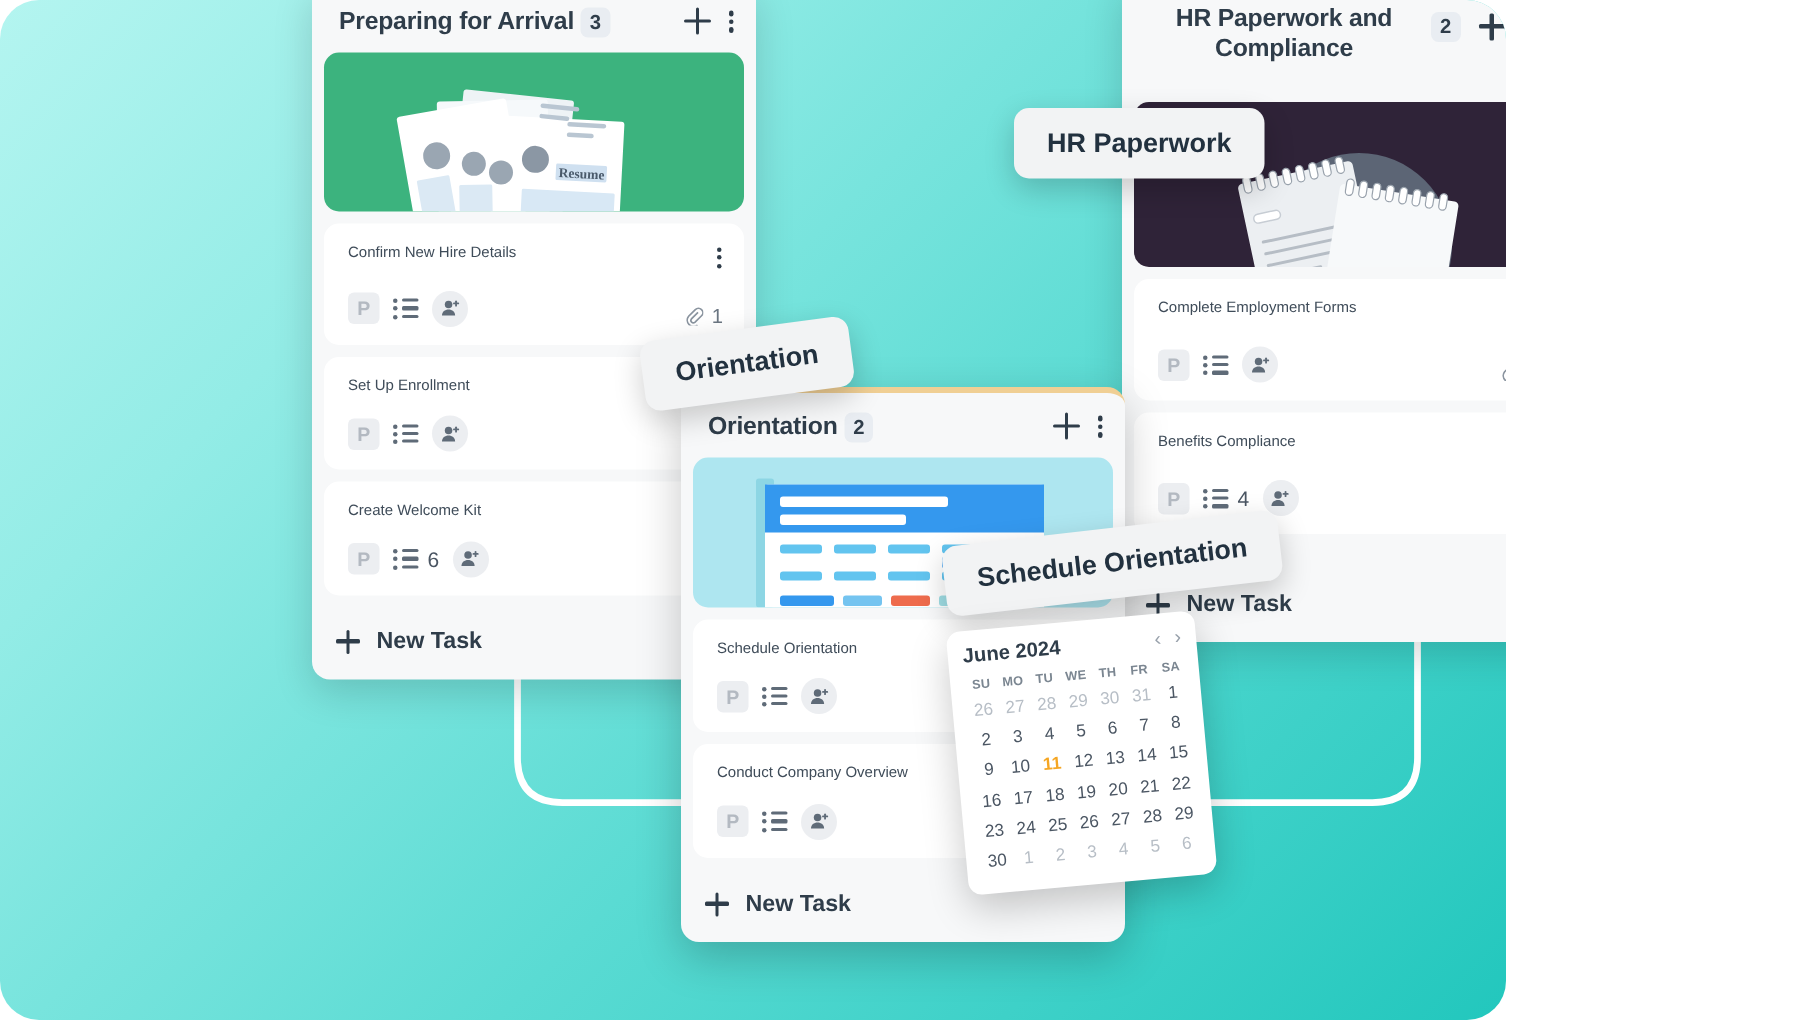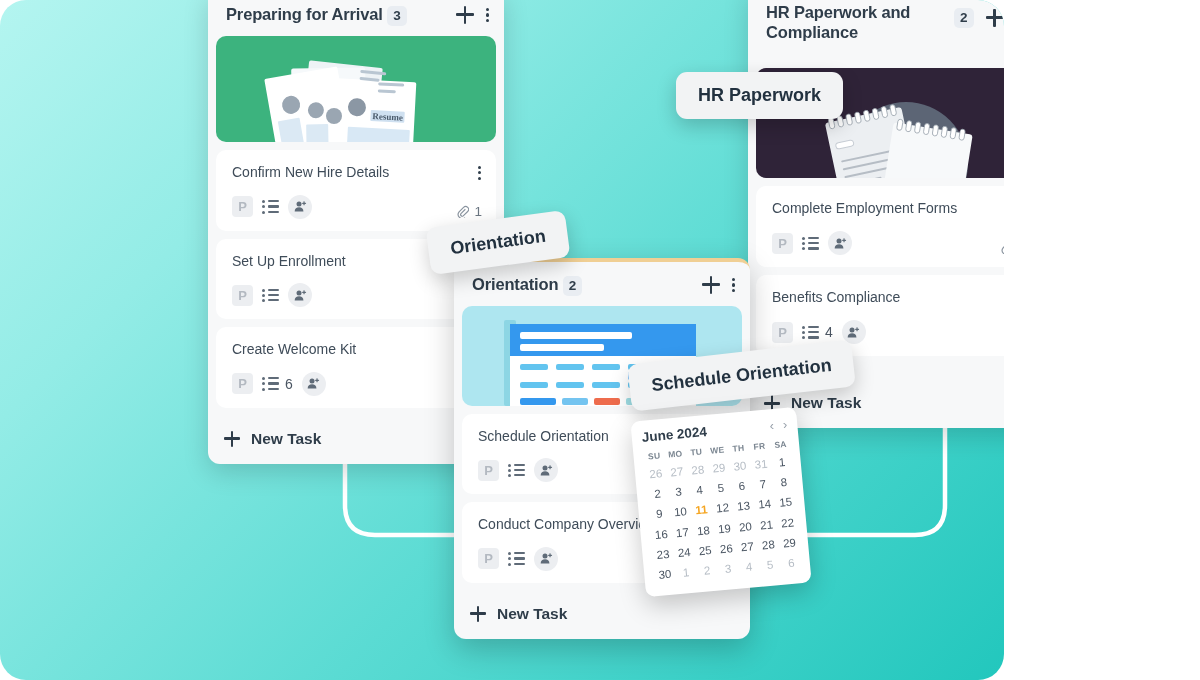--- a/index.html
+++ b/index.html
@@ -64,21 +64,21 @@
 
   
   .card {
     background: #ffffff; border-radius: 10px;
     padding: 14px 14px 12px 16px;
     margin-bottom: 8px;
     position: relative;
   }
   .card-title-row { display: flex; align-items: flex-start; gap: 8px; }
   .card-title {
-    font-size: 14px; color: #3f4c59; font-weight: 400;
+    font-size: 10px; color: #3f4c59; font-weight: 400;
     line-height: 1.25; flex: 1 1 auto; white-space: nowrap;
   }
   .card-meta { display: flex; align-items: center; gap: 9px; margin-top: 13px; }
   .chip-p {
     width: 21px; height: 21px; border-radius: 4px; background: #eceef1;
     color: #b3b9c1; font-size: 13px; font-weight: 600;
     display: flex; align-items: center; justify-content: center;
     line-height: 1;
   }
   .list-icon { width: 17px; height: 14px; position: relative; display: inline-block; }
@@ -289,21 +289,21 @@
     </div>
 
     <div class="newtask">
       <span class="plus-icon"></span>
       <span>New Task</span>
     </div>
   </div>
 
   <div class="panel" id="col-1" style="left:748px; top:-12px; width:300px; border-radius:0 0 12px 12px;">
     <div class="panel-head" style="padding-top:14px; align-items:flex-start;">
-      <div class="panel-title" style="max-width:180px;">
+      <div class="panel-title" style="max-width:180px;text-align:center;">
         <span>HR Paperwork and Compliance</span>
       </div>
       <div class="head-actions" style="margin-top:6px;">
         <span class="count-badge">2</span>
         <span class="plus-icon"></span>
         <span class="kebab-icon">
             <i></i>
             <i></i>
             <i></i>
           </span>
@@ -524,21 +524,21 @@
     <div class="newtask">
       <span class="plus-icon"></span>
       <span>New Task</span>
     </div>
   </div>
 
   <div class="float-label" style="left:428px; top:219px; transform:rotate(-7.5deg);">
     <span>Orientation</span>
   </div>
 
-  <div class="float-label" style="left:676px; top:72px; transform:rotate(0deg);border-radius:11px;">
+  <div class="float-label" style="left:676px; top:72px; transform:rotate(0deg);">
     <span>HR Paperwork</span>
   </div>
 
   <div class="float-label" style="left:629px; top:352px; transform:rotate(-6.5deg);">
     <span>Schedule Orientation</span>
   </div>
 
   <div class="calendar" style="left:638px; top:414px;">
     <div class="cal-head">
       <span class="cal-month">June 2024</span>

